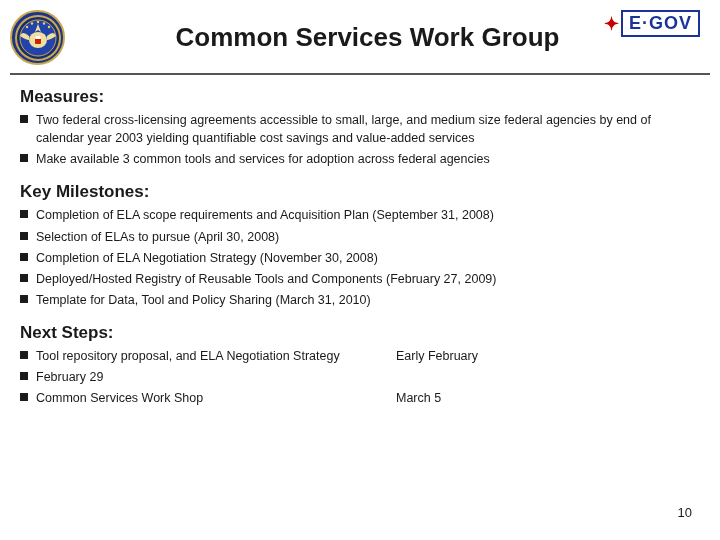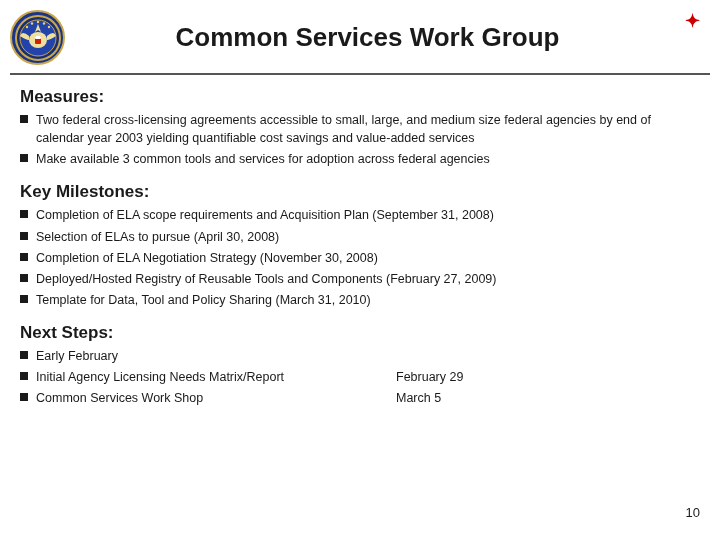--- a/index.html
+++ b/index.html
@@ -148,21 +148,21 @@
     }
 
     .next-steps-list .item-date {
       flex: 1;
     }
 
     
     .page-number {
       position: absolute;
       bottom: 12px;
-      right: 20px;
+      right: 28px;
       font-size: 13px;
       color: #1a1a1a;
     }
   </style>
 </head>
 <body>
 
 <div class="page-container">
 
   <div class="header">
@@ -185,20 +185,21 @@
         <circle cx="35" cy="13" r="1.2" fill="#f0d060"></circle>
         <circle cx="18" cy="9.5" r="1.2" fill="#f0d060"></circle>
         <circle cx="13" cy="13" r="1.2" fill="#f0d060"></circle>
       </svg>
     </div>
 
     <div class="header-title">Common Services Work Group</div>
 
     <div class="egov-logo">
       <span class="egov-star">✦</span>
+      <span class="egov-text">E·GOV</span>
     </div>
   </div>
 
   <div class="header-divider"></div>
 
   <div class="content">
 
     <div class="section">
       <div class="section-title">Measures:</div>
       <ul class="bullet-list">
@@ -237,25 +238,25 @@
           <span class="bullet-text">Template for Data, Tool and Policy Sharing  (March 31, 2010)</span>
         </li>
       </ul>
     </div>
 
     <div class="section">
       <div class="section-title">Next Steps:</div>
       <ul class="next-steps-list">
         <li>
           <span class="bullet-square"></span>
+          <span class="bullet-text item-label">Tool repository proposal, and ELA Negotiation Strategy</span>
           <span class="item-date">Early February</span>
         </li>
         <li>
           <span class="bullet-square"></span>
-          <span class="bullet-text item-label">Initial Agency Licensing Needs Matrix/Report</span>
           <span class="item-date">February 29</span>
         </li>
         <li>
           <span class="bullet-square"></span>
           <span class="bullet-text item-label">Common Services Work Shop</span>
           <span class="item-date">March 5</span>
         </li>
       </ul>
     </div>
 

